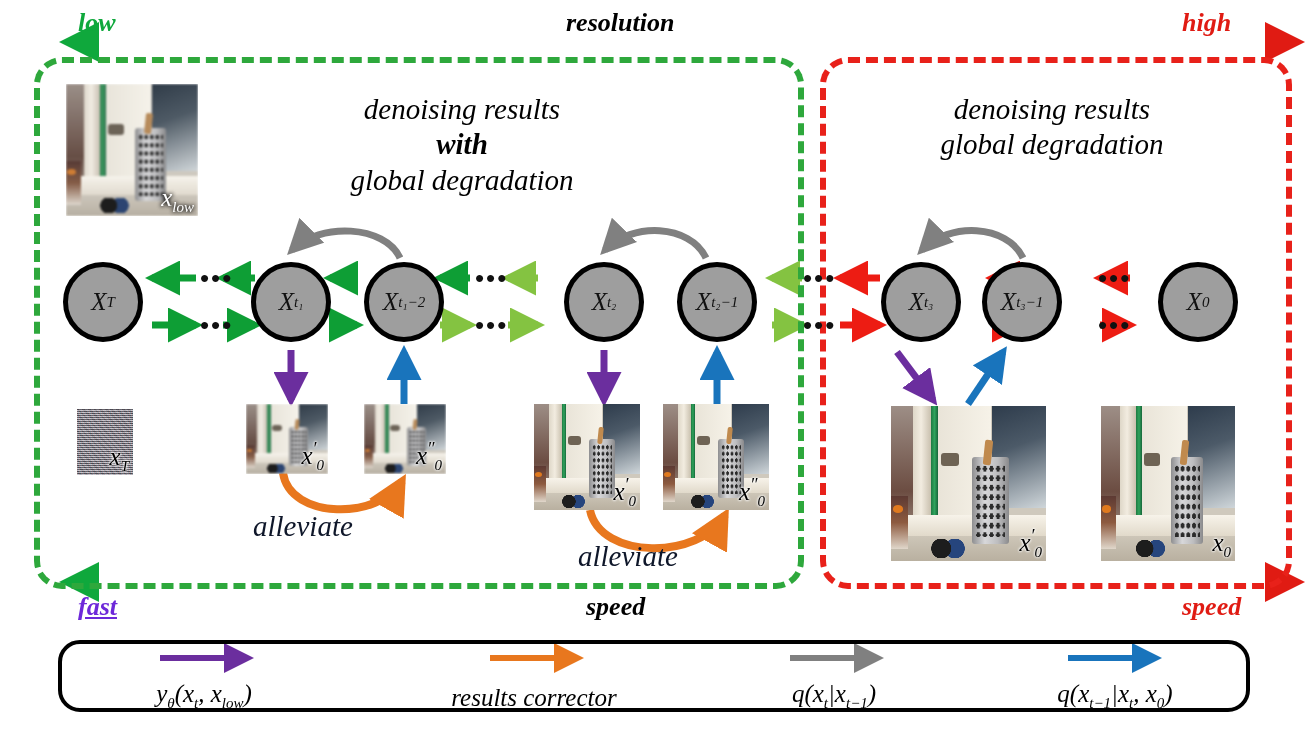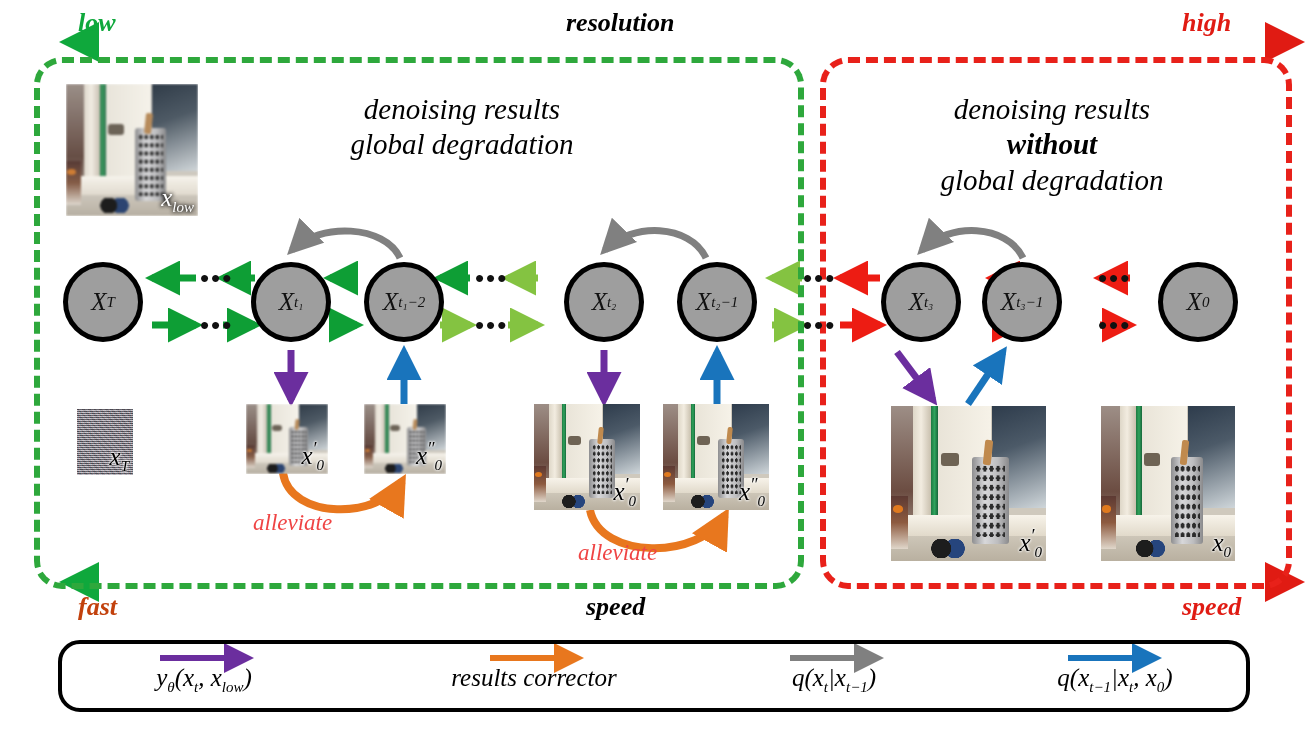--- a/index.html
+++ b/index.html
@@ -5,21 +5,21 @@
   html,body{margin:0;padding:0;background:#fff;}
   body{width:1310px;height:732px;position:relative;overflow:hidden;
        font-family:"Liberation Serif",serif;}
   .abs{position:absolute;}
 
   
   .axlabel{font-style:italic;font-weight:bold;font-size:26px;white-space:nowrap;}
   #res-low{left:78px;top:8px;color:#0FA83C;}
   #res-mid{left:566px;top:8px;color:#000;}
   #res-high{left:1182px;top:8px;color:#E01B13;}
-  #spd-fast{left:78px;top:592px;color:#c2410c;}
+  #spd-fast{left:78px;top:592px;color:#6d28d9;text-decoration:underline;}
   #spd-mid{left:586px;top:592px;color:#000;}
   #spd-slow{left:1182px;top:592px;color:#E01B13;}
 
   
   .regionbox{border-style:dashed;border-width:6px;border-radius:28px;}
   #green-box{left:34px;top:57px;width:758px;height:520px;border-color:#2EA83C;}
   #red-box{left:820px;top:57px;width:460px;height:520px;border-color:#E8211A;}
 
   
   .caption{text-align:center;font-style:italic;line-height:1.22;font-size:29px;color:#000;}
@@ -86,30 +86,30 @@
 
   .noise{width:100%;height:100%;
     background-color:#8d8d8d;
     background-image:
       repeating-linear-gradient(0deg,rgba(255,255,255,.45) 0 1px,rgba(0,0,0,.35) 1px 2px),
       repeating-linear-gradient(90deg,rgba(180,120,140,.45) 0 1px,rgba(90,130,170,.4) 1px 2px),
       repeating-linear-gradient(45deg,rgba(255,255,255,.25) 0 2px,rgba(0,0,0,.25) 2px 4px);
   }
 
   
-  .alleviate{font-style:italic;font-size:23px;color:#ef4444;position:absolute;}
+  .alleviate{font-style:italic;font-size:29px;color:#0f172a;position:absolute;}
 
   svg.overlay{position:absolute;left:0;top:0;width:1310px;height:732px;
               pointer-events:none;}
 
   
   #legend{left:58px;top:640px;width:1192px;height:72px;border:4px solid #000;
           border-radius:22px;box-sizing:border-box;}
   .leg-item{position:absolute;top:640px;height:72px;width:250px;
-            display:flex;flex-direction:column;align-items:center;justify-content:flex-start;}
+            display:flex;flex-direction:column;align-items:center;justify-content:flex-end;}
   .leg-txt{font-style:italic;font-size:25px;color:#000;margin-top:2px;white-space:nowrap;}
   .leg-txt sub{font-size:15px;}
   .dots{font-size:26px;font-weight:bold;letter-spacing:2px;color:#111;position:absolute;}
 </style>
 </head>
 <body>
 
 <svg class="overlay">
   <defs>
     <linearGradient id="g-res" x1="0" y1="0" x2="1" y2="0">
@@ -216,25 +216,25 @@
 <div class="abs axlabel" id="res-high">high</div>
 <div class="abs axlabel" id="spd-fast">fast</div>
 <div class="abs axlabel" id="spd-mid">speed</div>
 <div class="abs axlabel" id="spd-slow">speed</div>
 
 <div class="abs regionbox" id="green-box"></div>
 <div class="abs regionbox" id="red-box"></div>
 
 <div class="abs caption" id="cap-left">
   <div>denoising results</div>
+  <b>with</b>
   <div>global degradation</div>
 </div>
 <div class="abs caption" id="cap-right">
   <div>denoising results</div>
-  <b>without</b>
   <div>global degradation</div>
 </div>
 
 <div class="abs node" style="left:63px;top:262px">
   <span>X</span>
     <span class="sub">T</span>
   </div>
 <div class="abs node" style="left:251px;top:262px">
   <span>X</span>
     <span class="sub">t₁</span>

